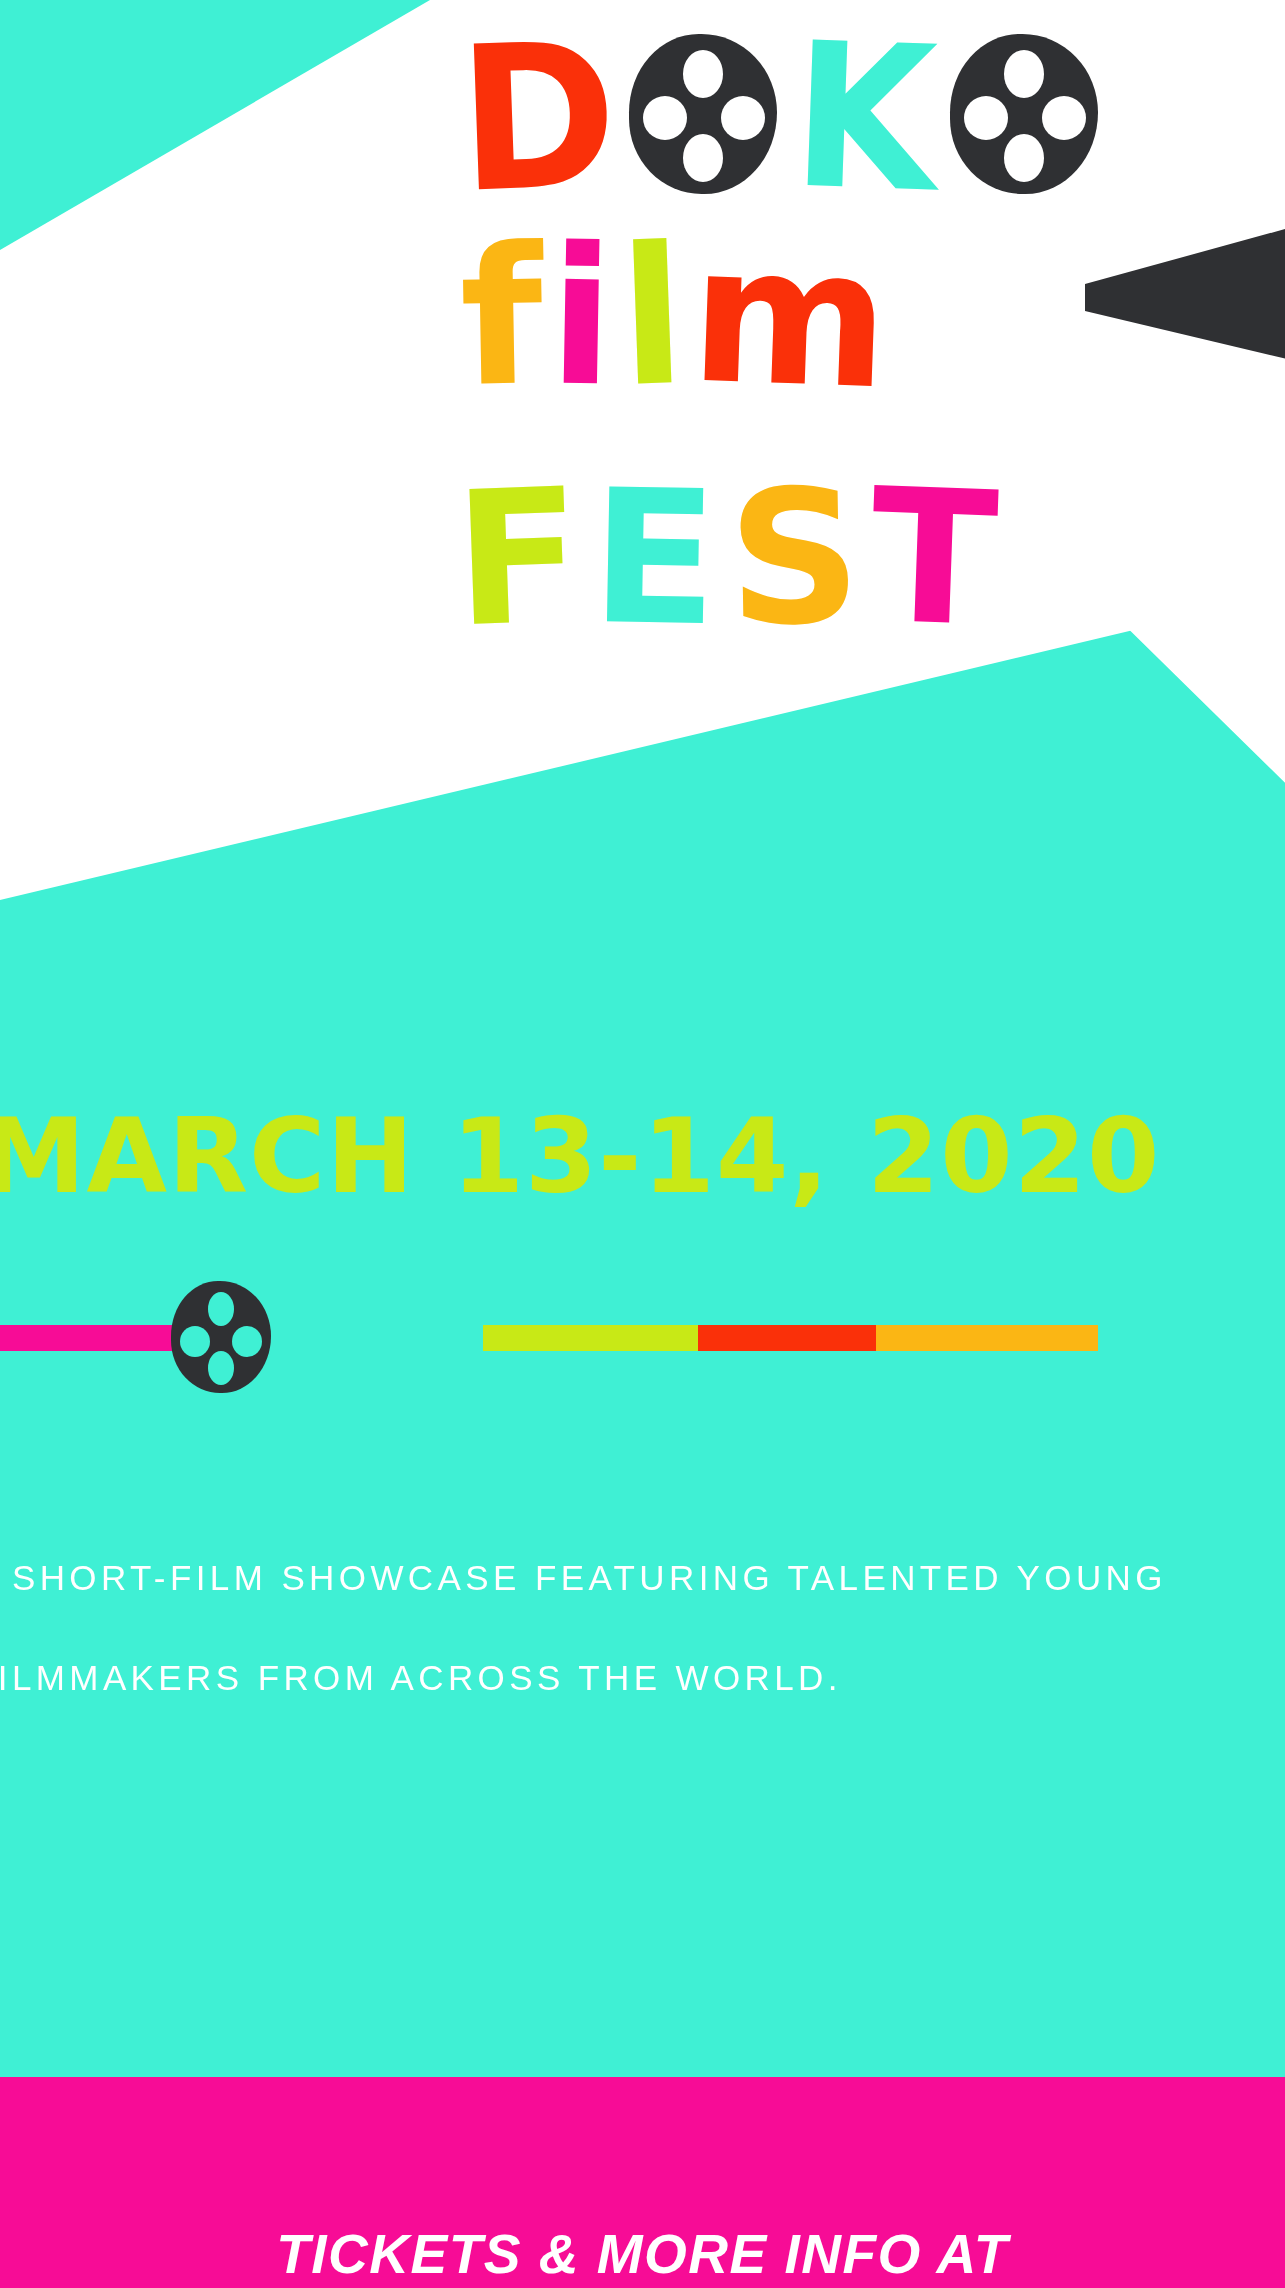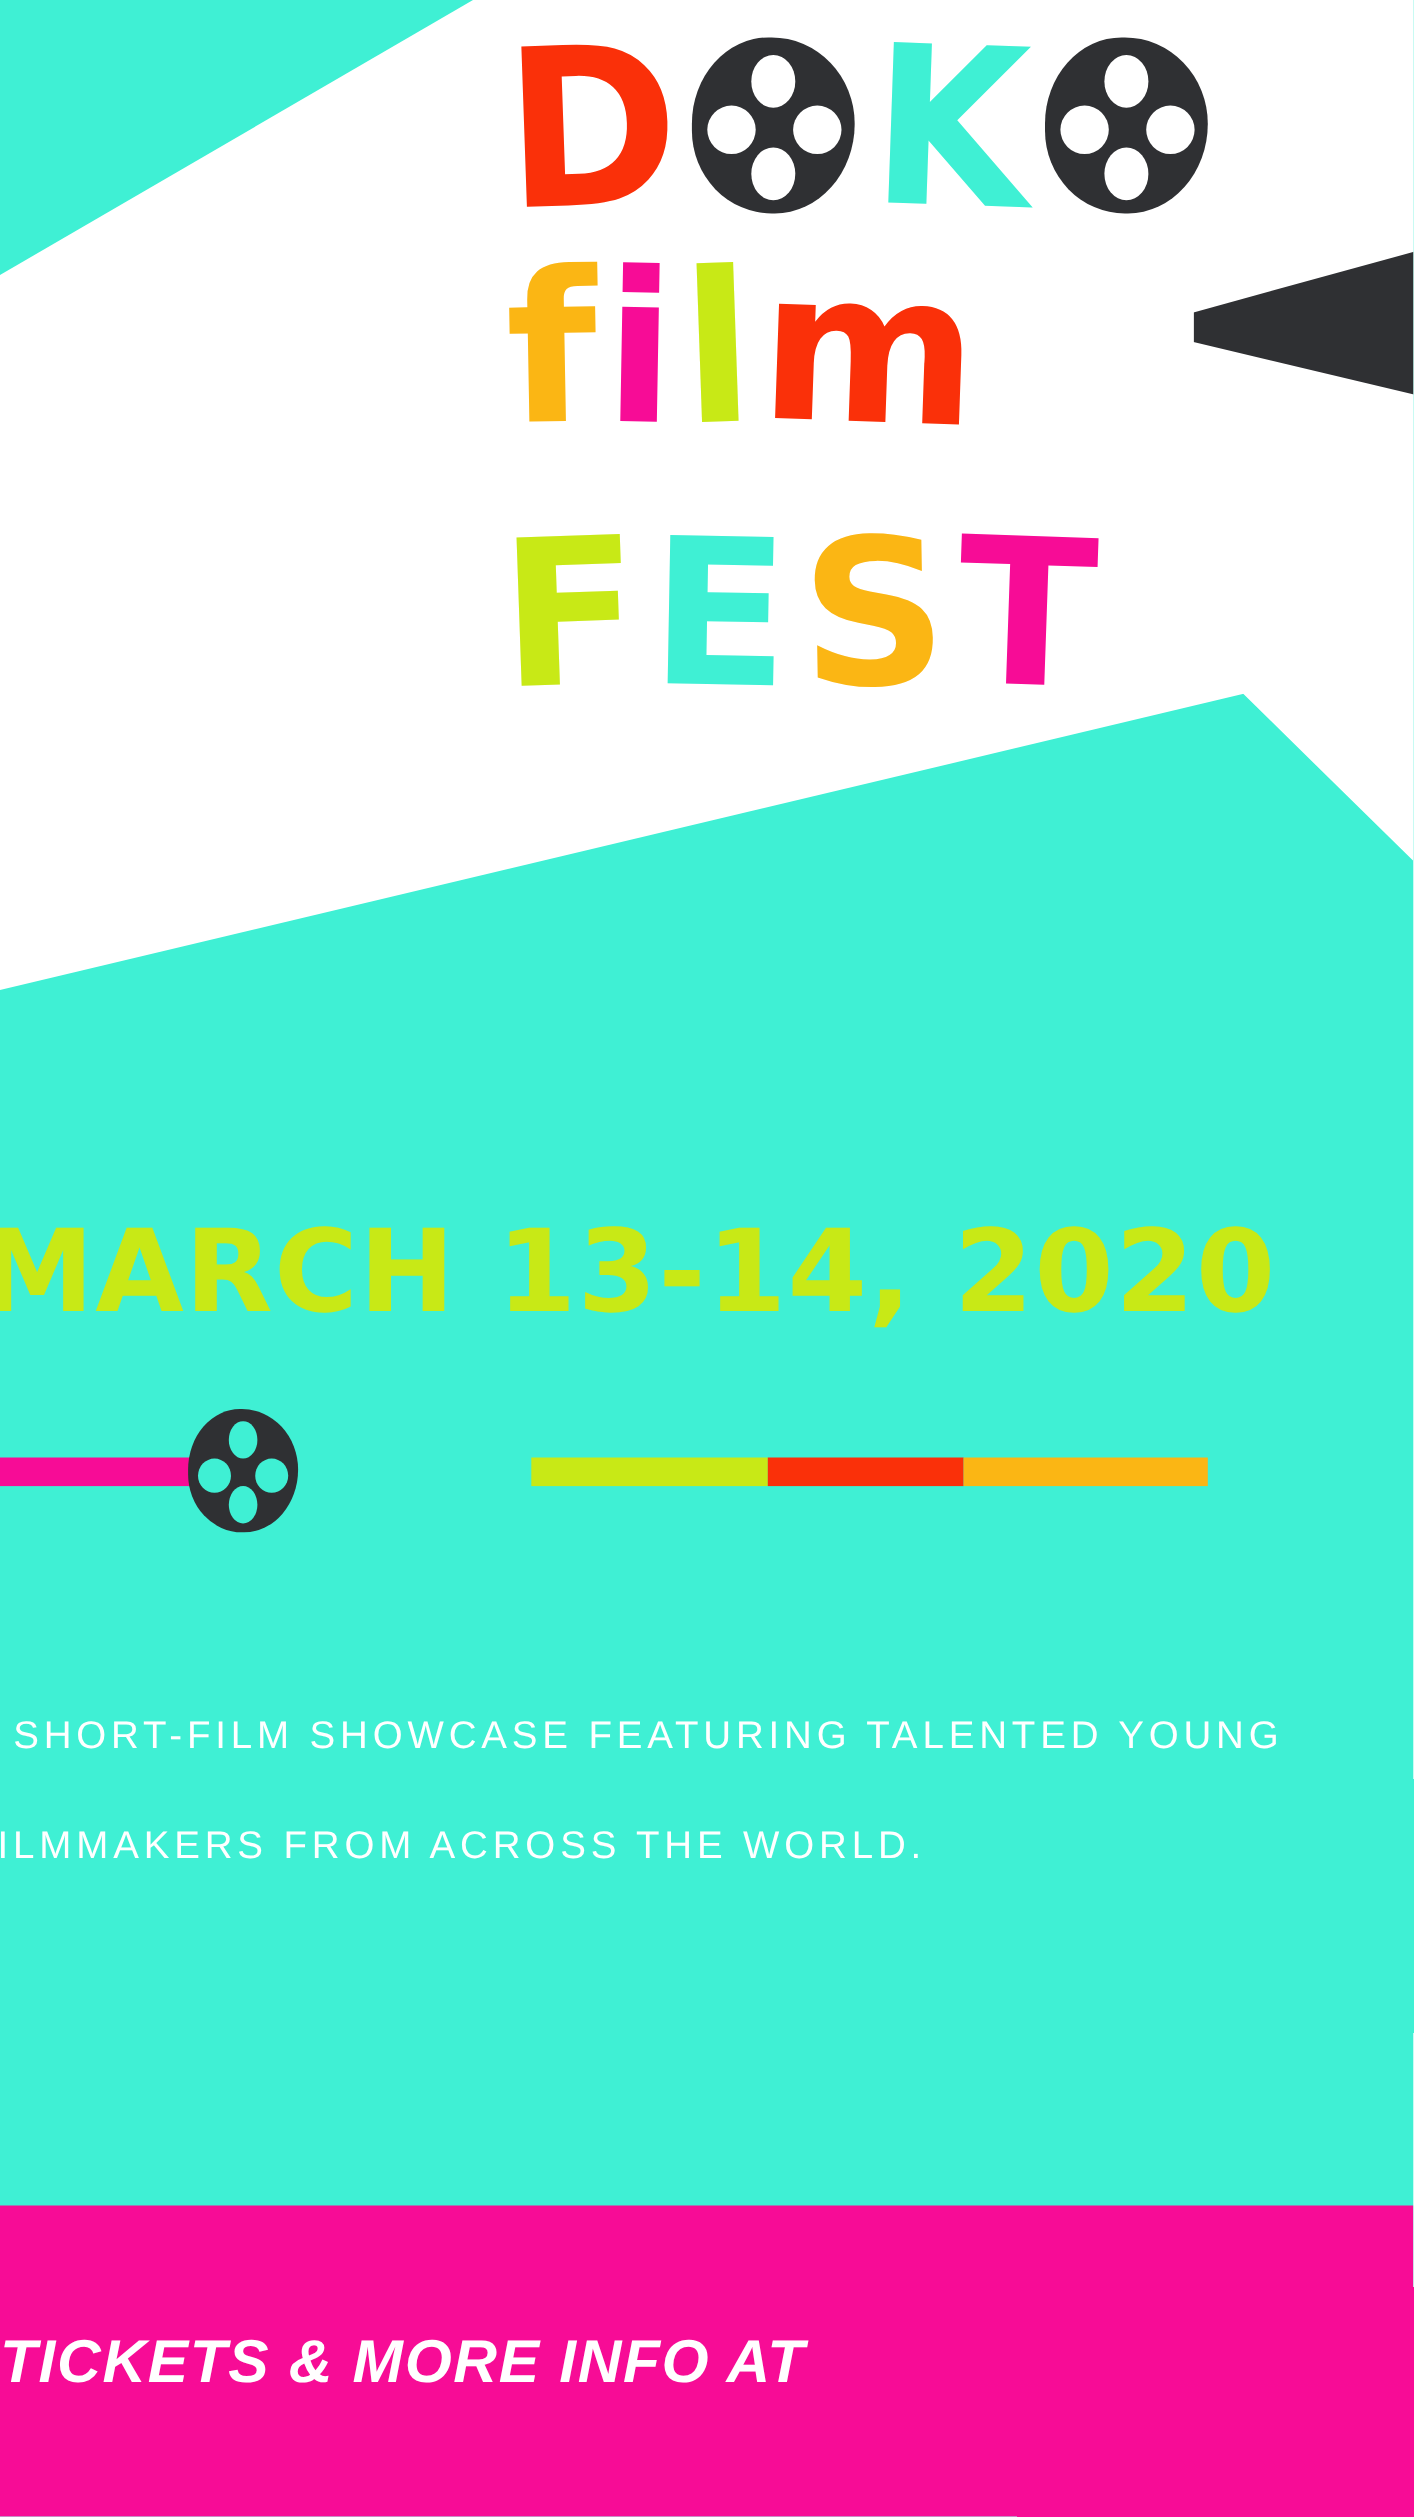--- a/index.html
+++ b/index.html
@@ -202,25 +202,25 @@
     white-space: nowrap;
   }
   .body-copy .ln { display: block; }
 
   
   .footer {
     position: absolute;
     left: 0;
     bottom: 0;
     width: 1285px;
-    height: 283px;
+    height: 211px;
     background: #F70C96;
     display: flex;
-    flex-direction: column;
-    align-items: flex-start;
+    flex-direction: row;
+    align-items: flex-end;
     justify-content: center;
   }
   .footer-line {
     color: #ffffff;
     font-family: "Liberation Sans", sans-serif;
     font-style: italic;
     font-weight: bold;
     font-size: 55px;
     letter-spacing: 1.5px;
     line-height: 1.22;

